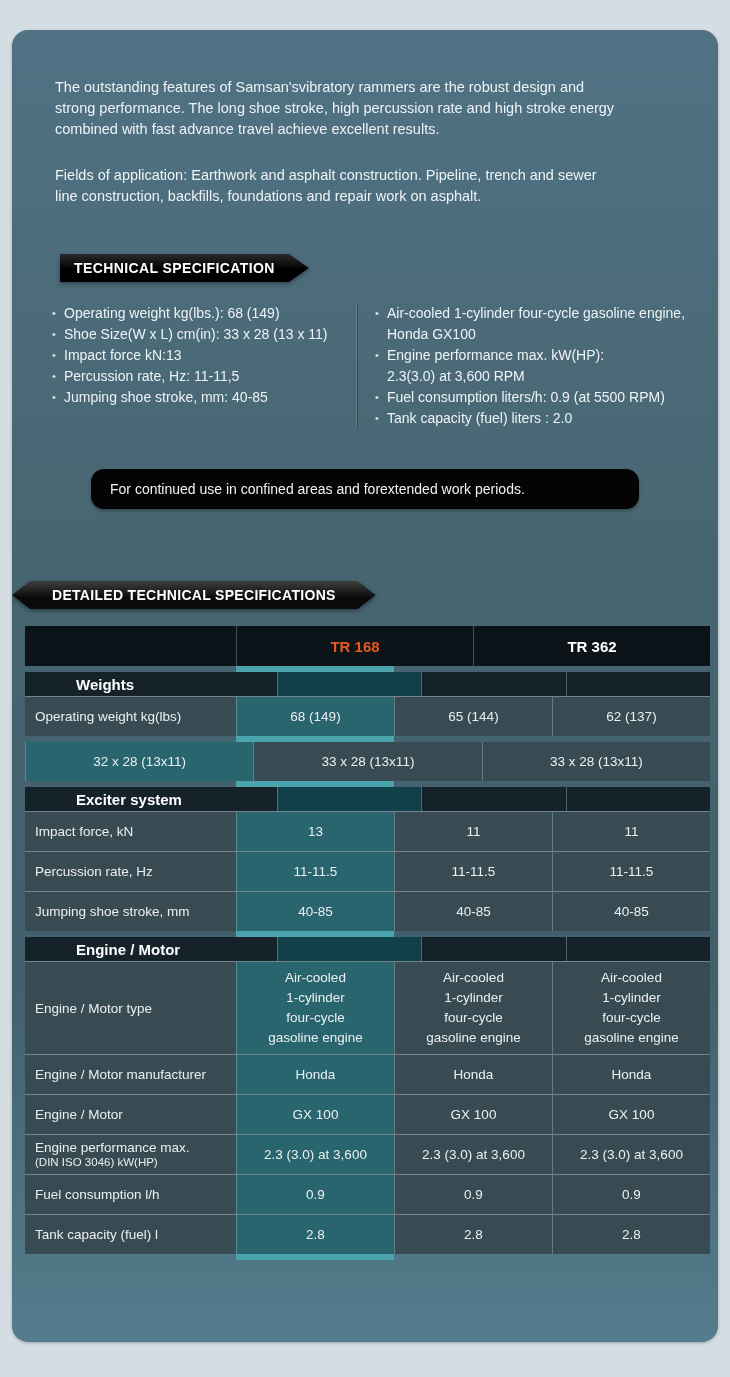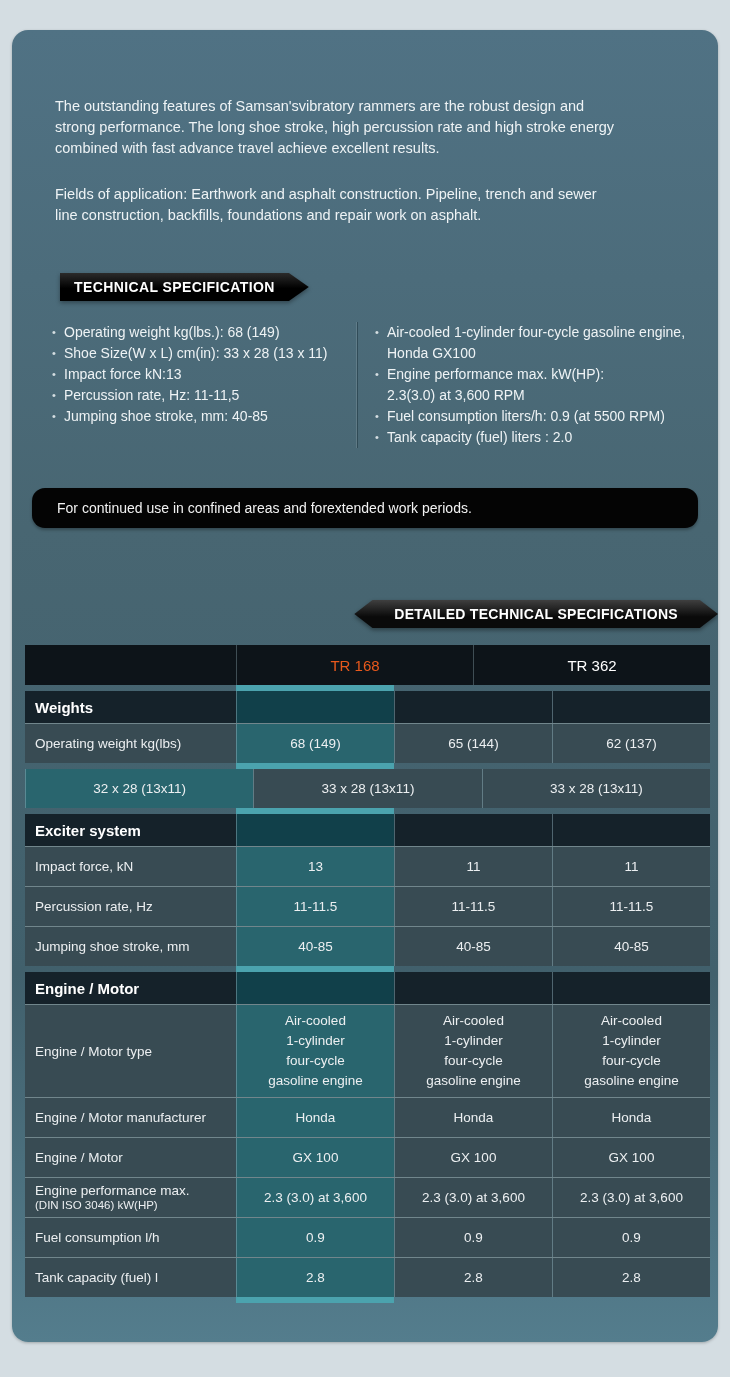--- a/index.html
+++ b/index.html
@@ -10,21 +10,21 @@
     -webkit-font-smoothing:antialiased;
   }
   .card{
     position:absolute;left:12px;top:30px;width:706px;height:1312px;
     border-radius:16px;
     background:linear-gradient(180deg,#507284 0%,#486672 38%,#41606c 72%,#547d8d 100%);
     overflow:hidden;
     box-shadow:0 1px 3px rgba(0,0,0,.25);
   }
   .intro{color:#eef3f5;font-size:14.5px;line-height:21px;white-space:pre-line;margin:0 0 0 43px;}
-  .p1{padding-top:66px;}
+  .p1{padding-top:47px;}
   .p2{margin-top:25px;}
 
   
   .badge-wrap{margin:47px 0 0 36px;filter:drop-shadow(0 2px 2px rgba(0,0,0,.35));}
   .badge{
     display:inline-block;
     background:linear-gradient(180deg,#2b2b2b,#000 55%);
     color:#fff;font-weight:bold;font-size:14px;letter-spacing:.4px;
     padding:6px 34px 6px 14px;
     clip-path:polygon(0 0,92% 0,100% 50%,92% 100%,0 100%);
@@ -34,52 +34,52 @@
   
   .speclists{display:flex;margin:21px 0 0 40px;}
   .col-left{width:305px;}
   .col-right{width:330px;border-left:1px solid rgba(18,40,48,.45);box-shadow:-1px 0 0 rgba(255,255,255,.12);padding-left:17px;}
   .bitem{display:flex;color:#eef3f5;font-size:14px;line-height:21px;}
   .bitem .bullet{width:12px;flex:0 0 12px;opacity:.85;font-size:11px;}
   .bitem .btxt{white-space:pre-line;}
 
   
   .note{
-    margin:40px auto 0 auto;width:666px;height:40px;
+    margin:40px auto 0 auto;width:548px;height:40px;
     background:#040404;border-radius:13px;
     color:#f2f2f2;font-size:14px;line-height:40px;
-    padding-left:25px;box-sizing:border-box;
+    padding-left:19px;box-sizing:border-box;
     box-shadow:0 2px 3px rgba(0,0,0,.3);
   }
 
   
-  .ribbon-wrap{margin:72px 0 0 0;text-align:right;filter:drop-shadow(0 2px 2px rgba(0,0,0,.4));border-radius:12px;}
+  .ribbon-wrap{margin:72px 0 0 0;text-align:left;filter:drop-shadow(0 2px 2px rgba(0,0,0,.4));border-radius:12px;}
   .ribbon{
     display:inline-block;
     background:linear-gradient(180deg,#3f3f3f,#0a0a0a 60%);
     color:#fff;font-weight:bold;font-size:14px;letter-spacing:.3px;
     padding:6px 40px;
     clip-path:polygon(0 50%,5% 0,95% 0,100% 50%,95% 100%,5% 100%);
   }
 
   
   .spec-table{width:685px;margin:17px 0 0 13px;font-size:13.5px;color:#eceff1;}
   .trow{display:flex;align-items:stretch;}
   .c0{width:211px;flex:0 0 211px;box-sizing:border-box;display:flex;flex-direction:column;justify-content:center;padding-left:10px;}
   .c{flex:1 1 0;box-sizing:border-box;display:flex;flex-direction:column;justify-content:center;text-align:center;border-left:1px solid rgba(150,185,195,.45);white-space:pre-line;}
   
   .head-row{height:40px;background:#0d1419;}
-  .head-row .c{border-left-color:rgba(105,125,133,.55);font-weight:normal;font-size:15px;color:#fff;}
+  .head-row .c{border-left-color:rgba(105,125,133,.55);font-weight:bold;font-size:15px;color:#fff;}
   .head-row .hl-col{color:#e8591c;}
   
   .gap-row{height:6px;}
   .gap-row .c,.gap-row .c0{border:none;}
   .gap-row .hl-gap{background:#4ba3ae;}
   
-  .sec-row{height:32px;background:#15222a;}
+  .sec-row{height:24px;background:#15222a;padding-left:41px;}
   .sec-row .c0{font-weight:bold;font-size:15px;color:#fff;}
   .sec-row .hl-cell{background:#11404a;}
   
   .data-row{min-height:39px;background:#384b53;}
   .sec-block .trow + .trow{border-top:1px solid rgba(200,222,228,.4);}
   .data-row .hl-cell{background:#29656e;}
   .data-row .c{padding:6px 12px;line-height:20px;}
   .lab-sub{font-size:11.5px;line-height:13px;margin-top:1px;}
 </style>
 </head>

